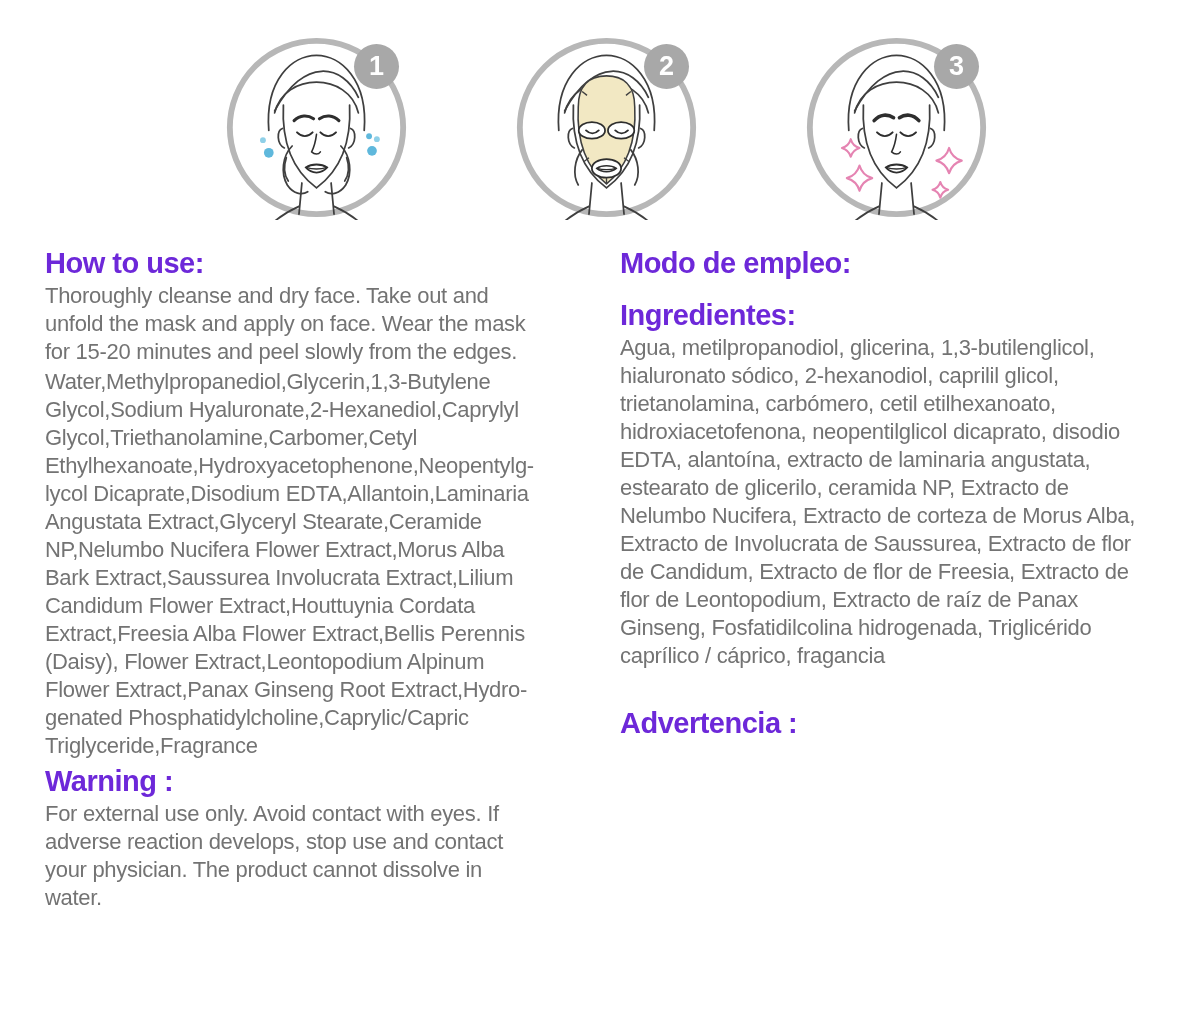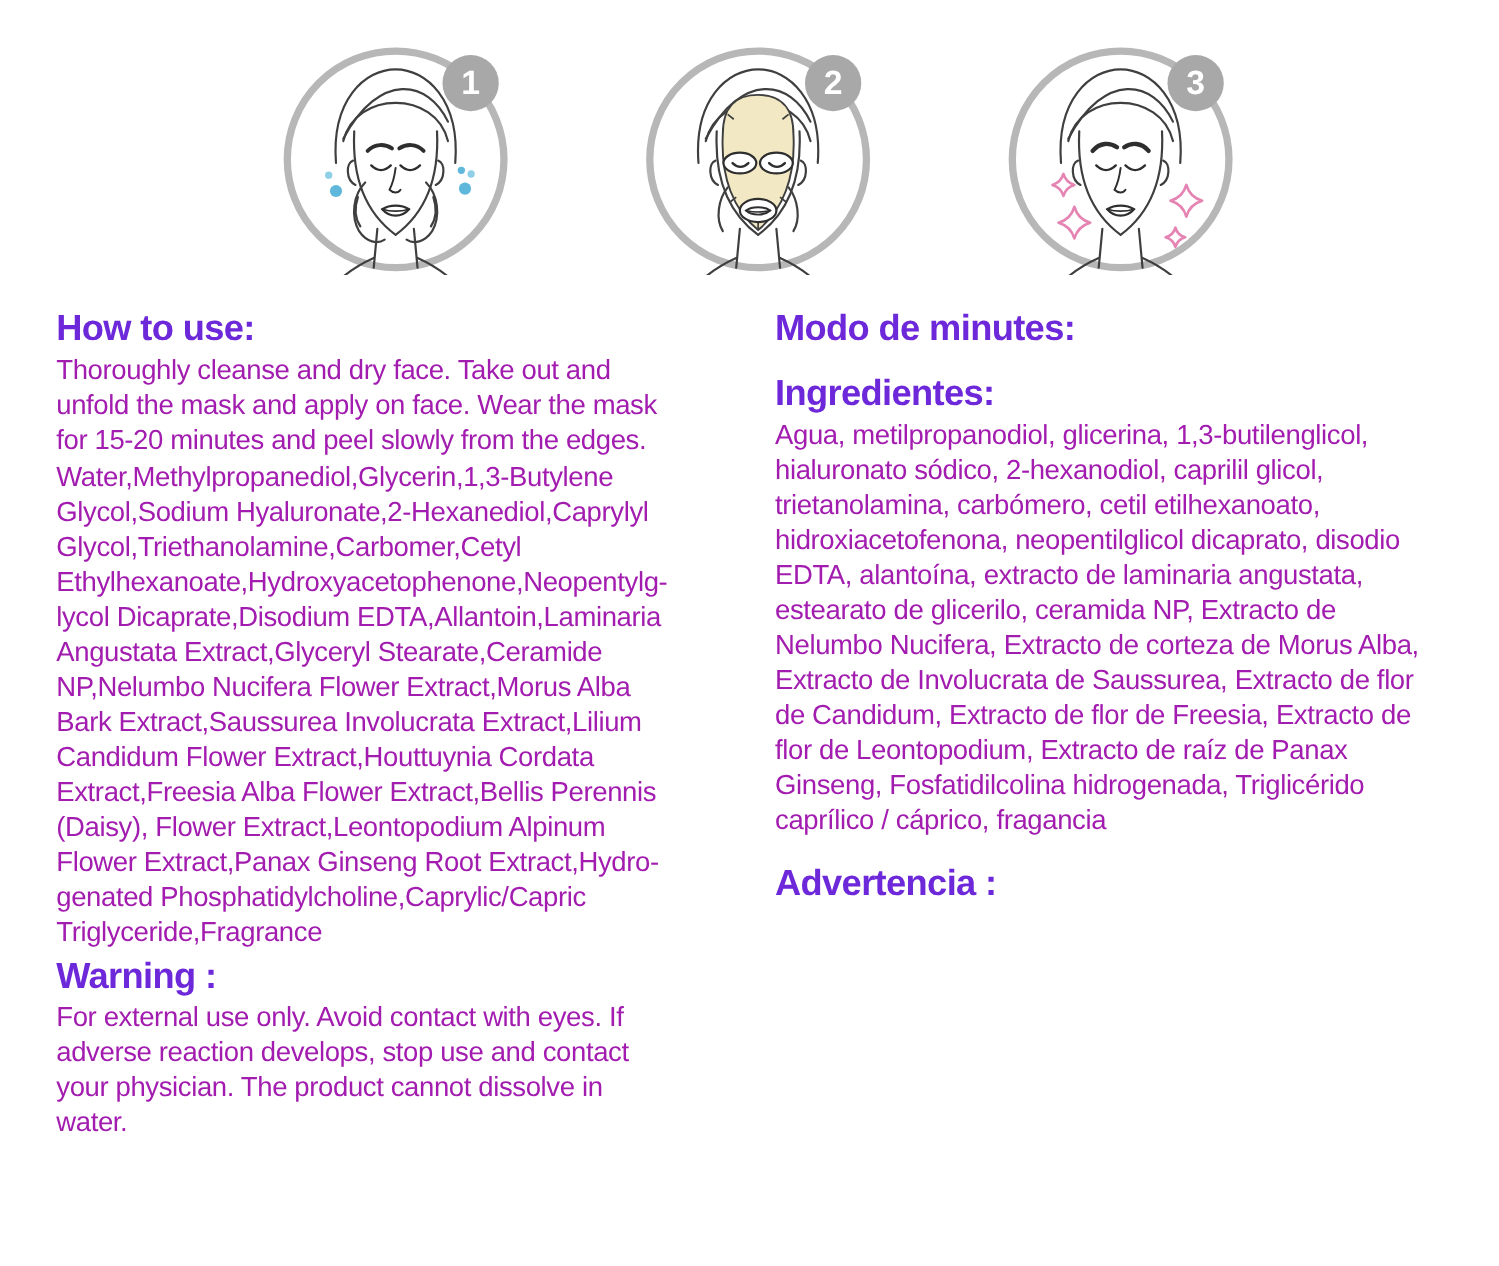--- a/index.html
+++ b/index.html
@@ -65,25 +65,25 @@
     font-weight: bold;
     color: #6d28d9;
     letter-spacing: -0.5px;
   }
   .col p {
     margin: 2px 0 0 0;
     font-size: 22px;
     line-height: 28px;
     letter-spacing: -0.3px;
     white-space: pre-line;
-    color: #a21caf;
+    color: #737373;
   }
   .col .sec-mid h2 { margin-top: 18px; }
   .col-en .sec-last h2 { margin-top: 4px; }
-  .col-es .sec-last h2 { margin-top: 20px; }
+  .col-es .sec-last h2 { margin-top: 36px; }
 </style>
 </head>
 <body>
 
 <div class="page">
 
   <div class="step step-1">
     <svg class="step-svg" viewBox="0 0 190 190">
       <circle cx="95" cy="95" r="89" fill="#ffffff" stroke="#b7b7b7" stroke-width="6"></circle>
       <g stroke="#3f3f3f" stroke-width="1.8" fill="none" stroke-linecap="round">
@@ -229,21 +229,21 @@
       <h2>Warning :</h2>
       <p>For external use only. Avoid contact with eyes. If
 adverse reaction develops, stop use and contact
 your physician. The product cannot dissolve in
 water.</p>
     </section>
   </div>
 
   <div class="col col-es">
     <section class="sec-first">
-      <h2>Modo de minutes:</h2>
+      <h2>Modo de empleo:</h2>
     </section>
     <section class="sec-mid">
       <h2>Ingredientes:</h2>
       <p>Agua, metilpropanodiol, glicerina, 1,3-butilenglicol,
 hialuronato sódico, 2-hexanodiol, caprilil glicol,
 trietanolamina, carbómero, cetil etilhexanoato,
 hidroxiacetofenona, neopentilglicol dicaprato, disodio
 EDTA, alantoína, extracto de laminaria angustata,
 estearato de glicerilo, ceramida NP, Extracto de
 Nelumbo Nucifera, Extracto de corteza de Morus Alba,

